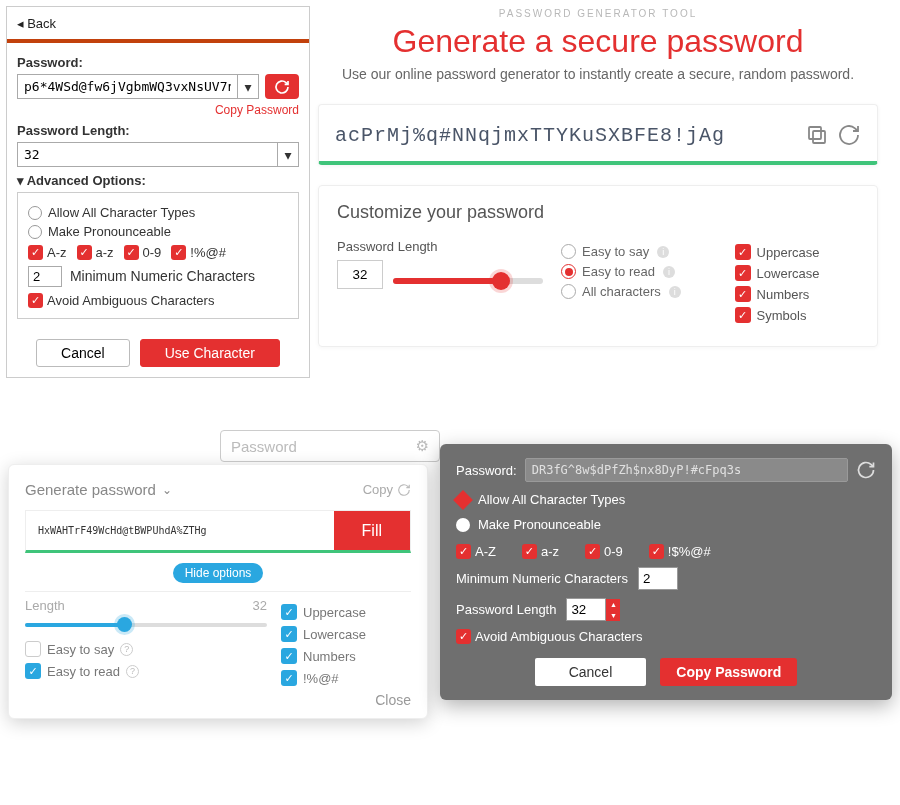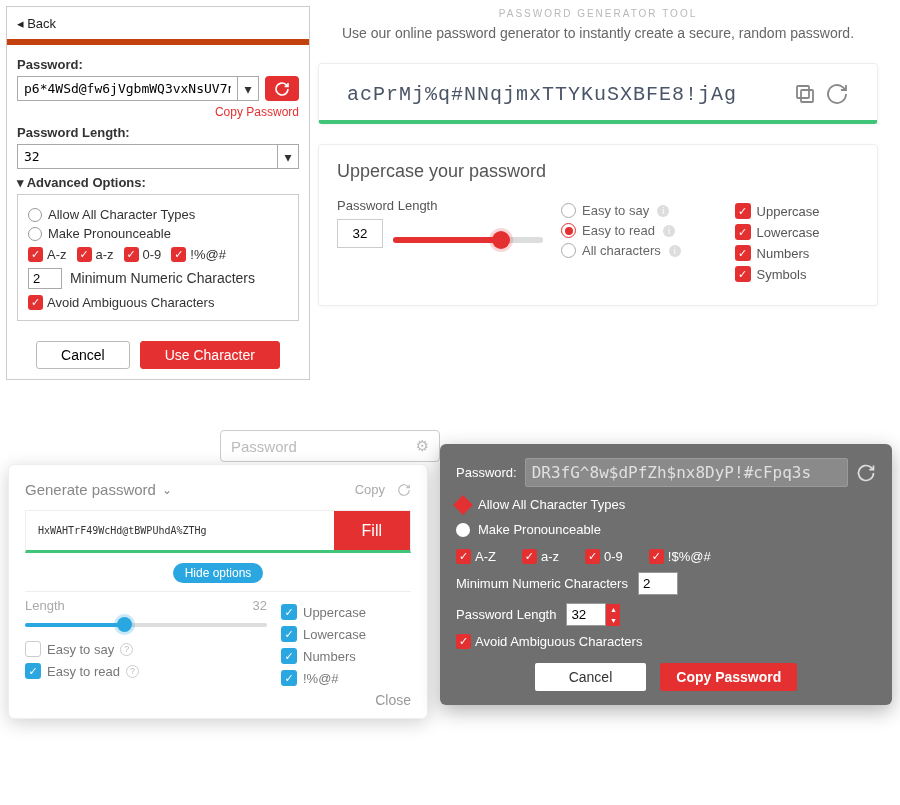--- a/index.html
+++ b/index.html
@@ -1,18 +1,18 @@
 <!DOCTYPE html>
 <html><head>
 <meta charset="utf-8">
 <style>
   * { box-sizing: border-box; margin:0; padding:0; }
   body { font-family: -apple-system,"Segoe UI",Helvetica,Arial,sans-serif; background:#fff; width:900px; height:805px; position:relative; color:#333; font-size:14px;}
   .panel-a { position:absolute; left:6px; top:6px; width:304px; border:1px solid #ccc; }
-  .panel-a .hdr { padding:8px 10px; border-bottom:6px solid #c2410c;}
+  .panel-a .hdr { padding:8px 10px; border-bottom:4px solid #c2410c;}
   .back-link { color:#222; font-size:13px; cursor:pointer;}
   .panel-a .body { padding:6px 10px 10px;}
   .lbl { font-weight:600; font-size:13px; margin:6px 0 4px; display:block;}
   .combo { display:flex; align-items:stretch; }
   .combo input { flex:1; border:1px solid #aaa; border-right:none; padding:4px 6px; font-family:Menlo,monospace; font-size:13px; min-width:0;}
   .combo .drop { width:22px; border:1px solid #aaa; display:flex;align-items:center;justify-content:center; background:#fff; cursor:pointer;}
   .refresh-btn { margin-left:6px; background:#e43030; color:#fff; border:none; border-radius:4px; width:34px; display:flex;align-items:center;justify-content:center; cursor:pointer;}
   .copy-link { color:#e43030; font-size:12px; text-align:right; margin-top:4px; cursor:pointer;}
   .adv-box { border:1px solid #ccc; padding:8px 10px 10px; margin-top:4px;}
   .adv-title { font-weight:600; font-size:13px; margin:6px 0 4px;}
@@ -24,21 +24,21 @@
   .numin { width:34px; border:1px solid #aaa; padding:2px 4px; font-size:13px; margin-right:4px;}
   .btn-row { display:flex; gap:10px; justify-content:center; padding:10px;}
   .btn { border:1px solid #bbb; padding:5px 24px; border-radius:3px; background:#fff; cursor:pointer; font-size:14px;}
   .btn.red { background:#e43030; color:#fff; border-color:#e43030;}
   .btn.red2 { background:#e43030; color:#fff; border:none; font-weight:600; padding:6px 16px; border-radius:3px;}
 
   .panel-b { position:absolute; left:312px; top:2px; width:572px; }
   .panel-b .tag { text-align:center; letter-spacing:2px; color:#b8b8b8; font-size:10px; margin-top:6px;}
   .panel-b h1 { text-align:center; color:#e43030; font-weight:500; font-size:32px; margin-top:4px;}
   .panel-b .sub { text-align:center; color:#666; margin-top:6px; font-size:14px;}
-  .genbox { margin:22px 6px 0; border:1px solid #eee; border-radius:4px; padding:18px 28px 14px; display:flex; align-items:center; border-bottom:4px solid #3fc47a; box-shadow:0 1px 4px rgba(0,0,0,0.05);}
+  .genbox { margin:22px 6px 0; border:1px solid #eee; border-radius:4px; padding:18px 16px 14px; display:flex; align-items:center; border-bottom:4px solid #3fc47a; box-shadow:0 1px 4px rgba(0,0,0,0.05);}
   .genbox .pw { flex:1; font-family:"Courier New",monospace; font-size:20px; color:#4a5568; overflow:hidden; white-space:nowrap; letter-spacing:1px;}
   .genbox .ic { width:24px; height:24px; color:#888; cursor:pointer; margin-left:8px;}
   .custom { margin:20px 6px 0; border:1px solid #eee; border-radius:4px; padding:16px 18px 18px; box-shadow:0 1px 4px rgba(0,0,0,0.04);}
   .custom h3 { color:#555; font-weight:400; font-size:18px;}
   .cust-row { display:flex; margin-top:16px; gap:18px;}
   .col { flex:1; font-size:13px; color:#555;}
   .len-in { width:46px; border:1px solid #ccc; padding:6px; text-align:center; margin-top:6px;}
   .slider { position:relative; width:150px; height:6px; background:#ddd; border-radius:3px; margin-top:18px; display:inline-block; vertical-align:middle; margin-left:10px;}
   .slider .fill{ position:absolute; left:0; top:0; bottom:0; width:68%; background:#e43030; border-radius:3px;}
   .slider .knob{ position:absolute; left:66%; top:-6px; width:18px; height:18px; border-radius:50%; background:#e43030; box-shadow:0 0 0 3px rgba(228,48,48,0.2);}
@@ -49,42 +49,42 @@
   .info { width:12px; height:12px; border-radius:50%; background:#ddd; color:#fff; font-size:9px; display:inline-flex; align-items:center; justify-content:center; margin-left:2px;}
   .chk3 { display:flex; align-items:center; gap:6px; font-size:13px; margin:5px 0; cursor:pointer;}
   .chk3 .box { width:16px; height:16px; border-radius:3px; background:#e43030; color:#fff; font-size:11px; display:flex;align-items:center;justify-content:center;}
 
   .pw-input-underlay { position:absolute; left:220px; top:430px; width:220px; border:1px solid #ccc; border-radius:4px; padding:6px 10px; color:#bbb; font-size:15px; display:flex; align-items:center;text-align:center;}
   .pw-input-underlay .gear { margin-left:auto; color:#bbb;}
 
   .panel-c { position:absolute; left:8px; top:464px; width:420px; background:#fff; border:1px solid #eee; border-radius:6px; box-shadow:0 4px 18px rgba(0,0,0,0.18); padding:16px 16px 10px;}
   .panel-c .toprow { color:#888; font-size:15px; display:flex; align-items:center;}
   .chev-down{ margin-left:6px; font-size:12px;}
-  .panel-c .copy { margin-left:auto; font-size:13px; color:#aaa; display:flex; align-items:center; gap:12px; cursor:pointer;}
+  .panel-c .copy { margin-left:auto; font-size:13px; color:#aaa; display:flex; align-items:center; gap:4px; cursor:pointer;}
   .genline { display:flex; margin-top:12px; border:1px solid #eee; border-bottom:3px solid #3fc47a;}
   .genline span { flex:1; font-family:Menlo,monospace; font-size:10px; padding:14px 12px; overflow:hidden; white-space:nowrap;}
   .fillbtn { background:#e43030; color:#fff; border:none; padding:0 28px; font-size:16px; cursor:pointer;}
   .hideopts { display:block; margin:10px auto 8px; background:#2aa7e0; color:#fff; font-size:12px; border:none; border-radius:10px; padding:3px 12px; cursor:pointer;}
   .opts-row { display:flex; gap:14px; padding-top:6px; border-top:1px solid #eee;}
   .opts-row .left { flex:1; color:#aaa; font-size:13px;}
   .opts-row .right { width:130px;}
   .len-hdr { display:flex; justify-content:space-between; color:#aaa;gap:36px;}
   .slider2 { position:relative; width:100%; height:4px; background:#ddd; border-radius:2px; margin-top:10px;}
   .slider2 .fill{ position:absolute; left:0; top:0; bottom:0; width:40%; background:#2aa7e0; border-radius:2px;}
   .slider2 .knob{ position:absolute; left:38%; top:-6px; width:15px; height:15px; border-radius:50%; background:#2aa7e0; box-shadow:0 0 0 3px rgba(42,167,224,0.25);}
   .chk-blue { display:flex; align-items:center; gap:6px; margin:6px 0; font-size:13px; color:#777; cursor:pointer;}
   .chk-blue .box { width:16px; height:16px; border-radius:3px; background:#2aa7e0; color:#fff; font-size:11px; display:flex;align-items:center;justify-content:center;}
   .chk-blue.off .box { background:#fff; border:1px solid #ccc; color:transparent;}
   .help { width:13px; height:13px; border:1px solid #ccc; border-radius:50%; font-size:9px; color:#bbb; display:inline-flex; align-items:center; justify-content:center;}
   .close { text-align:right; color:#999; font-size:14px; margin-top:0; cursor:pointer;}
 
   .panel-d { position:absolute; left:440px; top:444px; width:452px; background:#6f6f6f; border-radius:6px; padding:14px 16px 14px; color:#fff; box-shadow:0 6px 20px rgba(0,0,0,0.3);}
   .panel-d::before { content:""; position:absolute; top:-9px; right:70px; border:9px solid transparent; border-bottom-color:#6f6f6f;}
   .panel-d .row1 { display:flex; align-items:center; gap:8px; font-size:13px;}
-  .panel-d .pwbox { flex:1; background:#8a8a8a; border:1px solid #9a9a9a; padding:4px 6px; font-family:Menlo,monospace; font-size:16px; color:#e0e0e0; border-radius:2px; position:relative; overflow:hidden; white-space:nowrap;}
+  .panel-d .pwbox { flex:1; background:#8a8a8a; border:1px solid #9a9a9a; padding:4px 6px; font-family:Menlo,monospace; font-size:12px; color:#e0e0e0; border-radius:2px; position:relative; overflow:hidden; white-space:nowrap;}
   .panel-d .pwbox .fade { position:absolute; right:0; top:0; bottom:0; width:30px; background:linear-gradient(to right, rgba(138,138,138,0), #8a8a8a);}
   .panel-d .refresh-ic { width:20px; height:20px; color:#ddd; cursor:pointer;}
   .panel-d .radline { display:flex; align-items:center; gap:8px; font-size:13px; margin:10px 0 2px;}
   .panel-d .diamond { width:14px; height:14px; transform:rotate(45deg); background:#e43030;}
   .panel-d .circ { width:14px; height:14px; border-radius:50%; background:#fff;}
   .panel-d .chkrow { display:flex; gap:26px; margin:12px 0 8px; font-size:13px;}
   .panel-d .chk .box { background:#e43030;}
   .panel-d .fld { display:flex; align-items:center; gap:10px; margin:8px 0; font-size:13px;}
   .panel-d .fld input { width:40px; padding:3px 4px; border:1px solid #999;}
   .stepper { display:flex; align-items:center;}
@@ -165,34 +165,35 @@
     </div>
   </div>
   <div class="btn-row">
     <button class="btn">Cancel</button>
     <button class="btn red">Use Character</button>
   </div>
 </div>
 
 <div class="panel-b">
   <div class="tag">PASSWORD GENERATOR TOOL</div>
+  <h1>Generate a secure password</h1>
   <div class="sub">Use our online password generator to instantly create a secure, random password.</div>
   <div class="genbox">
     <div class="pw">acPrMj%q#NNqjmxTTYKuSXBFE8!jAg</div>
     <svg class="ic" viewBox="0 0 24 24" fill="none" stroke="currentColor" stroke-width="1.8">
         <rect x="8" y="8" width="12" height="12" rx="1"></rect>
         <rect x="4" y="4" width="12" height="12" rx="1"></rect>
       </svg>
     <svg class="ic" viewBox="0 0 24 24" fill="none" stroke="currentColor" stroke-width="1.8">
         <path d="M21 12a9 9 0 1 1-3-6.7L21 8"></path>
         <path d="M21 3v5h-5"></path>
       </svg>
   </div>
   <div class="custom">
-    <h3>Uppercase your password</h3>
+    <h3>Customize your password</h3>
     <div class="cust-row">
       <div class="col" style="flex:1.3">
         <div>Password Length</div>
         <div style="display:flex;align-items:center">
           <input class="len-in" value="32" style="">
           <div class="slider">
               <div class="fill"></div>
               <div class="knob"></div>
             </div>
         </div>

